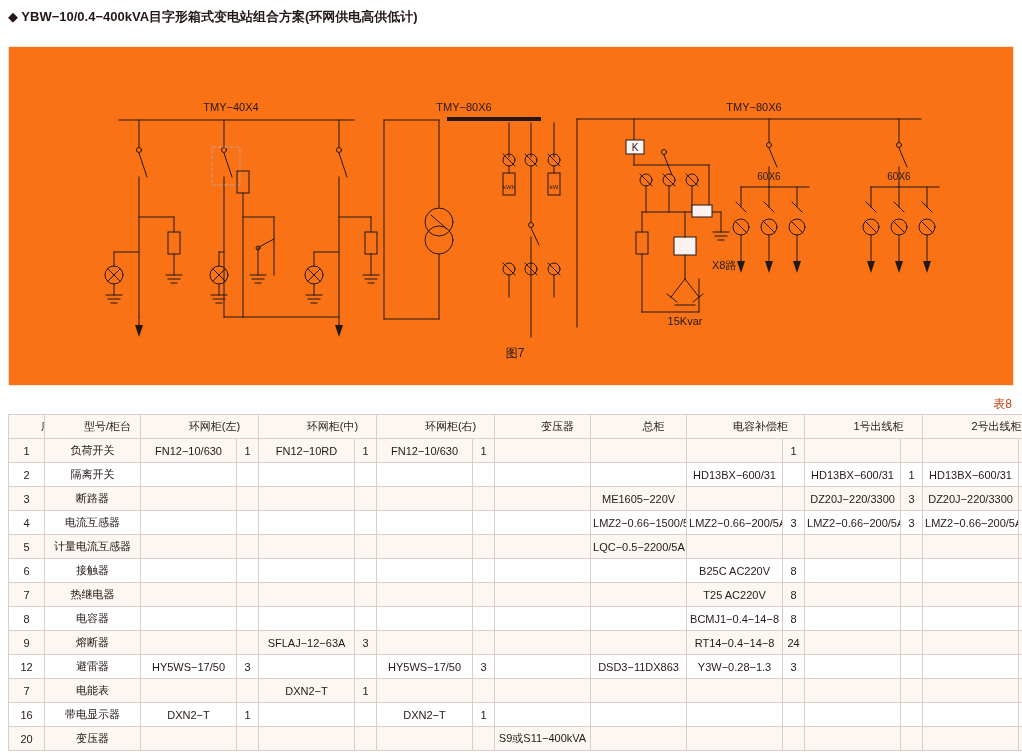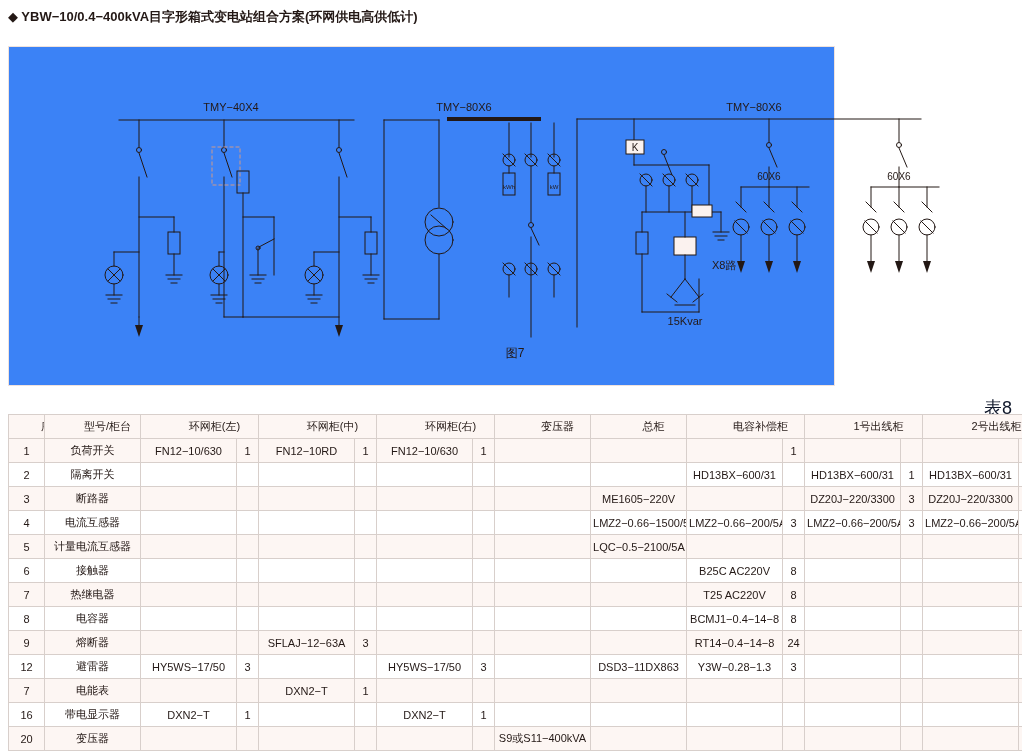--- a/index.html
+++ b/index.html
@@ -14,34 +14,34 @@
   }
   
   .page-title{
     position:absolute;left:8px;top:8px;
     font-size:13px;font-weight:bold;color:#231815;
     letter-spacing:0px;white-space:nowrap;
   }
 
   
   .diagram-panel{
-    position:absolute;left:8px;top:46px;width:827px;height:340px;
-    background:#3b82f6;
+    position:absolute;left:8px;top:46px;width:1006px;height:340px;
+    background:#f97316;
     border:1px solid #f0e2dc;
     box-sizing:border-box;
   }
   .diagram-panel svg{display:block;}
   .fig-caption{
     position:absolute;left:4px;top:345px;width:1022px;text-align:center;
     font-size:12px;color:#231815;
   }
 
   
   .table-label{
-    position:absolute;right:10px;top:396px;font-size:18px;color:#0f172a;
+    position:absolute;right:10px;top:396px;font-size:12px;color:#c2410c;
   }
   table.spec{
     position:absolute;left:8px;top:414px;
     width:1006px;
     border-collapse:collapse;
     font-size:11px;
     color:#231815;
     table-layout:fixed;
   }
   table.spec th,table.spec td{
@@ -416,21 +416,21 @@
       <tr>
         <td>5</td>
         <td>计量电流互感器</td>
         <td></td>
         <td></td>
         <td></td>
         <td></td>
         <td></td>
         <td></td>
         <td></td>
-        <td>LQC−0.5−2100/5A</td>
+        <td>LQC−0.5−2200/5A</td>
         <td></td>
         <td></td>
         <td></td>
         <td></td>
         <td></td>
         <td></td>
       </tr>
       <tr>
         <td>6</td>
         <td>接触器</td>

